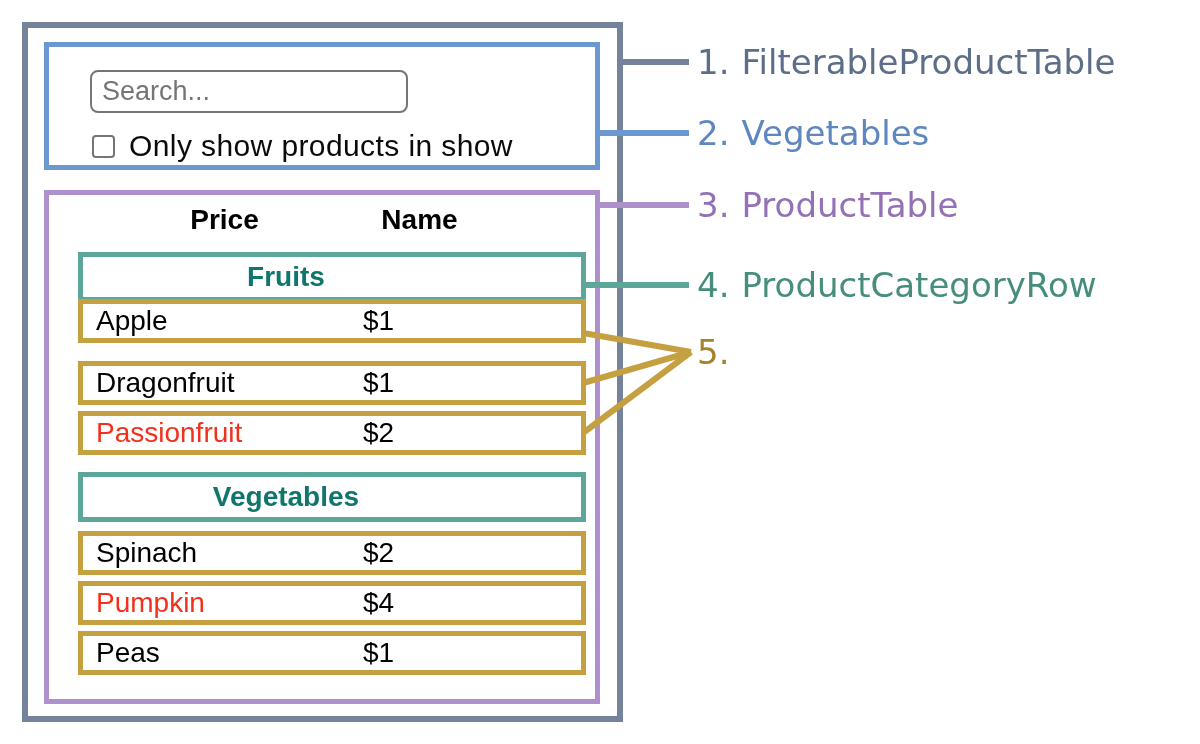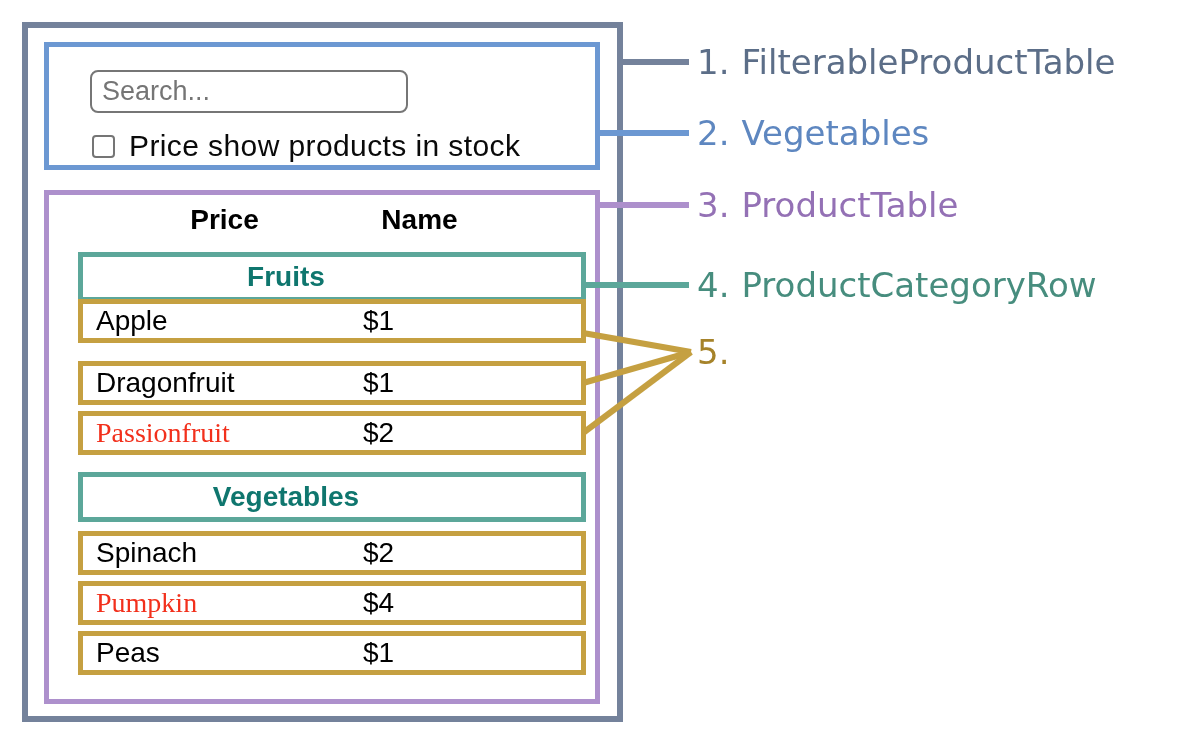--- a/index.html
+++ b/index.html
@@ -23,21 +23,21 @@
 
   
   .ptable{left:16px;top:162px;width:556px;height:514px;border:5px solid #AD90CC;}
   .hrow{position:absolute;left:29px;top:5px;width:508px;height:40px;padding-left:13px;box-sizing:border-box;}
   .trow{left:29px;width:508px;padding-left:8px;}
   .crow{height:50px;border:5px solid #5CA79A;}
   .prow{height:44px;border:5px solid #C5A041;}
   .grid{display:grid;grid-template-columns:267px 123px;align-items:center;height:100%;width:390px;}
   .th{text-align:center;font-weight:bold;font-size:28px;color:#000;}
   .cell{font-size:28px;color:#000;padding-left:5px;white-space:nowrap;}
-  .prow[data-stocked="false"] .cell-name{color:#F2301C;font-family:Liberation Serif, serif;}
+  .prow[data-stocked="false"] .cell-name{color:#F2301C;}
   .cat-wrap{width:390px;height:100%;display:flex;align-items:center;justify-content:center;}
   .cat{font-weight:bold;font-size:28px;color:#0f766e;}
 
   
   .connectors{position:absolute;left:0;top:0;z-index:5;pointer-events:none;}
 
   
   .legend-item{position:absolute;left:697px;transform:translateY(-50%);z-index:6;
       font-family:"DejaVu Sans","Liberation Sans",sans-serif;font-size:34px;
       display:flex;gap:12px;white-space:nowrap;}
@@ -51,21 +51,21 @@
 <body>
 
 <div class="stage">
 
   <div class="box outer">
 
     <div class="box searchbar">
       <input type="text" class="search-input" placeholder="Search..." style="">
       <label class="stock-row">
         <input type="checkbox" class="stock-checkbox" style="">
-        <span class="stock-label">Price show products in stock</span>
+        <span class="stock-label">Only show products in show</span>
       </label>
     </div>
 
     <div class="box ptable">
 
       <div class="hrow">
         <div class="grid">
           <span class="th">Price</span>
           <span class="th">Name</span>
         </div>

